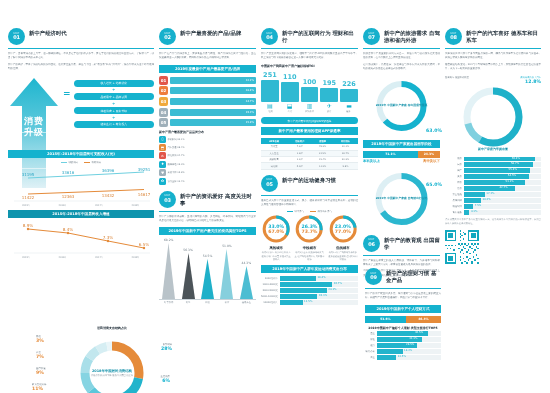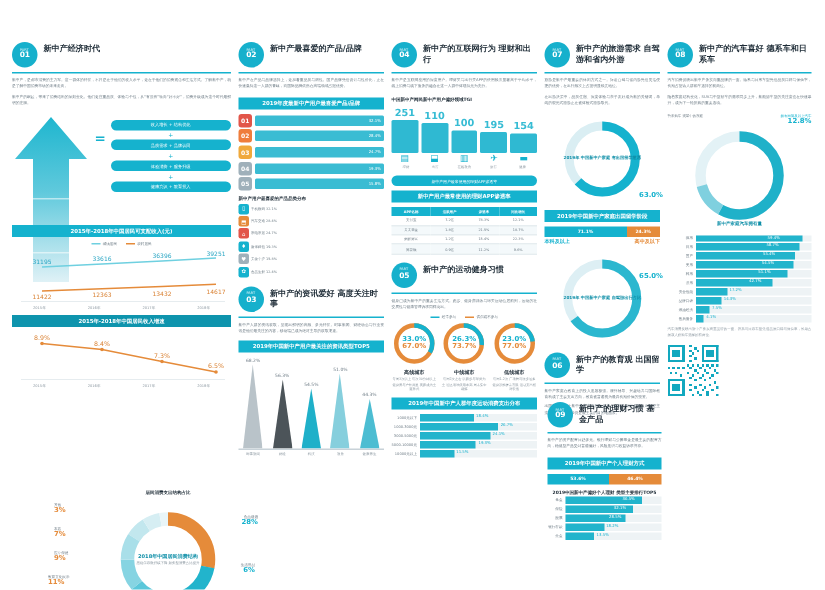--- a/index.html
+++ b/index.html
@@ -187,20 +187,24 @@
               <stop offset="0%" stop-color="#1fb6cf"></stop>
               <stop offset="45%" stop-color="#5fc9dc"></stop>
               <stop offset="100%" stop-color="#dff1f6"></stop>
             </linearGradient>
           </defs>
           <polygon points="26,2 50,30 38,30 38,112 14,112 14,30 2,30" fill="url(#arrG)"></polygon>
           <rect x="14" y="56" width="24" height="1" fill="#ffffff" opacity=".55"></rect>
           <rect x="14" y="74" width="24" height="1" fill="#ffffff" opacity=".55"></rect>
           <rect x="14" y="92" width="24" height="1" fill="#ffffff" opacity=".55"></rect>
         </svg>
+        <div class="arrowlbl">
+          <div>消费</div>
+          <div>升级</div>
+        </div>
       </div>
       <div class="eq">=</div>
       <div class="pillstack">
         <div class="pill">收入增长 + 结构优化</div>
         <div class="plus">+</div>
         <div class="pill">品质需求 + 品牌认同</div>
         <div class="plus">+</div>
         <div class="pill">体验消费 + 服务升级</div>
         <div class="plus">+</div>
         <div class="pill">健康意识 + 教育投入</div>
@@ -473,21 +477,21 @@
           <div class="num">100</div>
           <div class="bx" style="height:15px"></div>
           <div class="ic">▥</div>
         </div>
         <div class="vbar">
           <div class="num">195</div>
           <div class="bx" style="height:14px"></div>
           <div class="ic">✈</div>
         </div>
         <div class="vbar">
-          <div class="num">154</div>
+          <div class="num">226</div>
           <div class="bx" style="height:13px"></div>
           <div class="ic">▬</div>
         </div>
       </div>
       <div class="tri-x">
         <span>理财</span>
         <span>出行</span>
         <span>在线教育</span>
         <span>旅行</span>
         <span>健身</span>

